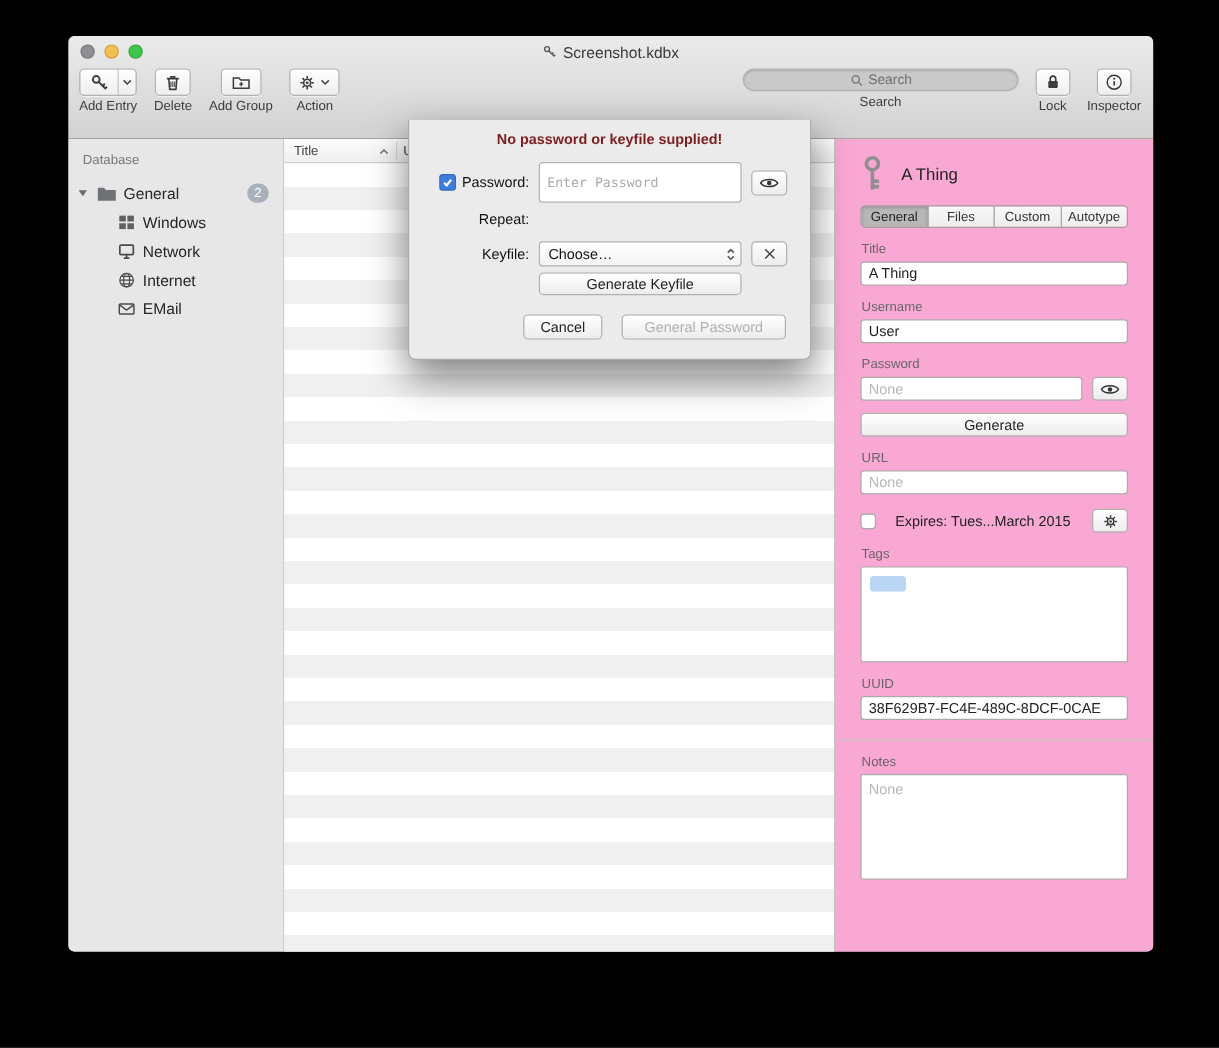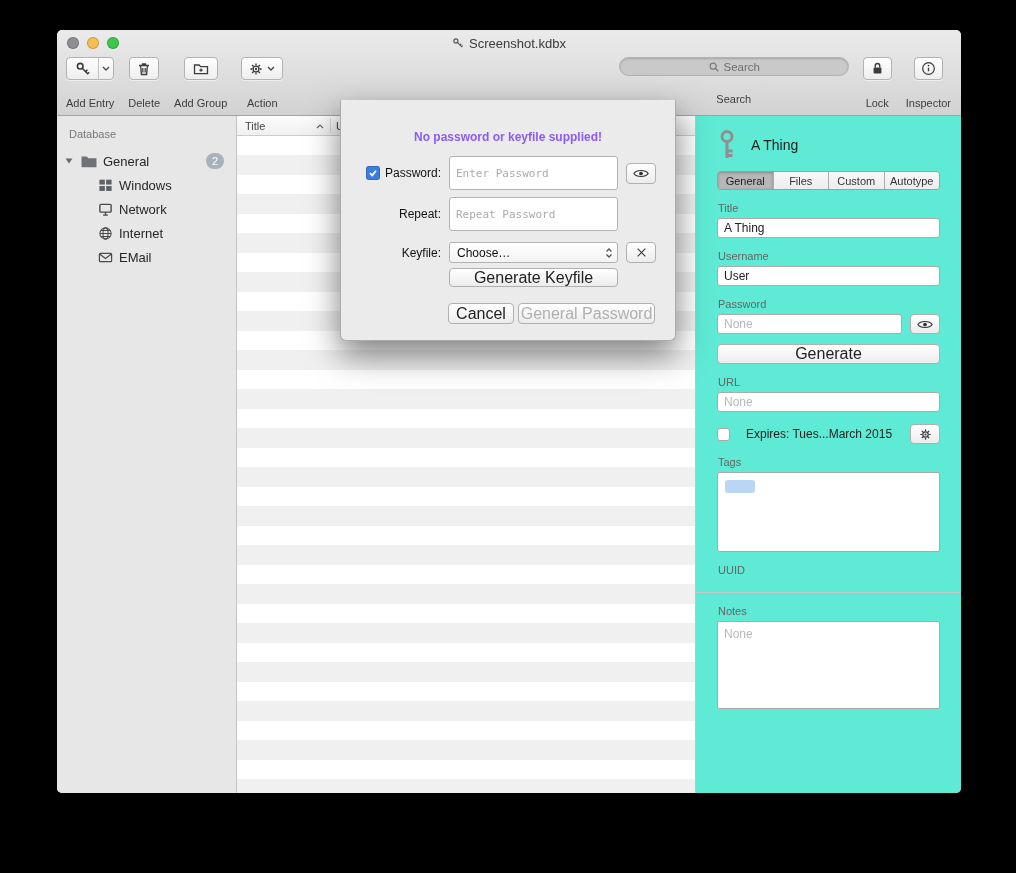--- a/index.html
+++ b/index.html
@@ -13,21 +13,21 @@
 
   
   .chrome { height:86px; background:linear-gradient(180deg,#ebebeb,#d2d2d2);
     border-bottom:1px solid #a4a4a4; border-radius:5px 5px 0 0; }
   .titlebar { height:26px; position:relative; display:flex; align-items:center; justify-content:center; }
   .traffic { position:absolute; left:10px; top:7px; display:flex; gap:8px; }
   .tl { width:12px; height:12px; border-radius:50%; box-shadow:inset 0 0 0 1px rgba(0,0,0,.18); }
   .title-wrap { display:flex; align-items:center; gap:5px; font-size:13px; color:#3a3a3a; }
 
   .toolbar { height:43px; display:flex; align-items:flex-start; padding:1px 10px 0 9px; gap:14px; }
-  .tbitem { display:flex; flex-direction:column; align-items:center; gap:17px; }
+  .tbitem { display:flex; flex-direction:column; align-items:center; gap:3px; }
   .tblabel { font-size:11px; color:#3d3d3d; white-space:nowrap; }
   .tbtn { height:23px; border:1px solid #b2b2b2; border-radius:4px;
     background:linear-gradient(#fefefe,#eeeeee); display:flex; align-items:center; justify-content:center;
     box-shadow:0 1px 0 rgba(255,255,255,.55); cursor:default; }
   .split { padding:0; }
   .seg-main { width:31px; height:100%; display:flex; align-items:center; justify-content:center; }
   .seg-arrow { width:15px; height:100%; border-left:1px solid #c4c4c4; display:flex; align-items:center; justify-content:center; }
   .tb-delete { width:30px; } .tb-group { width:34px; } .tb-action { width:42px; gap:4px; }
   .tb-spacer { flex:1; }
   .sfield { width:230px; height:19px; border-radius:10px; background:#c9c9c9; border:1px solid #b2b2b2;
@@ -51,72 +51,72 @@
   .table { flex:1; display:flex; flex-direction:column; background:#fff; position:relative; }
   .thead { height:20px; background:linear-gradient(#fcfcfc,#f0f0f0); border-bottom:1px solid #ccc;
     position:relative; font-size:11px; color:#444; }
   .th-title { position:absolute; left:8px; top:4px; }
   .sortcaret { position:absolute; left:79px; top:8px; }
   .th-div { position:absolute; left:93px; top:2px; bottom:2px; width:1px; background:#d8d8d8; }
   .th-second { position:absolute; left:99px; top:4px; }
   .tbody { flex:1; background:repeating-linear-gradient(180deg,#ffffff 0px,#ffffff 19.5px,#f0f0f1 19.5px,#f0f0f1 39px); }
 
   
-  .inspector { width:266px; background:#5eead4; border-left:1px solid #c3c3c3; padding:0 21px;
+  .inspector { width:266px; background:#f9a8d4; border-left:1px solid #c3c3c3; padding:0 21px;
     overflow:hidden; font-size:12px; color:#222; }
   .ins-head { margin-top:12px; height:34px; display:flex; align-items:center; gap:14px; }
   .ins-title { font-size:14px; }
   .segctl { margin-top:9px; display:flex; height:19px; border:1px solid #9f9f9f; border-radius:4px; overflow:hidden; }
   .seg { flex:1; display:flex; align-items:center; justify-content:center; font-size:11px; color:#333;
     border-left:1px solid #ababab; background:linear-gradient(#f8f8f8,#ededed); }
   .seg:first-child { border-left:none; }
   .seg.selected { background:#b7b7b7; box-shadow:inset 0 1px 3px rgba(0,0,0,.25); color:#1d1d1d; }
   .ins-label { font-size:11px; color:#666; margin:12px 0 4px 1px; }
   .field { width:100%; height:20px; border:1px solid #aaa; border-radius:3px; background:#fff;
     padding:0 6px; font-size:12px; color:#222; font-family:inherit; }
   .field::placeholder { color:#b8b8b8; }
   .row-2 { display:grid; grid-template-columns:1fr 30px; gap:8px; align-items:center; }
   .minibtn { height:20px; width:30px; border:1px solid #b0b0b0; border-radius:4px;
     background:linear-gradient(#ffffff,#ececec); display:flex; align-items:center; justify-content:center; }
   .pushbtn { height:20px; border:1px solid #b0b0b0; border-radius:4px;
-    background:linear-gradient(#ffffff,#ececec); font-size:16px; color:#222;
+    background:linear-gradient(#ffffff,#ececec); font-size:12px; color:#222;
     display:flex; align-items:center; justify-content:center; font-family:inherit; }
   .btn-generate { margin-top:10px; width:100%; }
   .expires { margin-top:12px; display:flex; align-items:center; gap:16px; }
   .cb { width:13px; height:13px; border:1px solid #a8a8a8; border-radius:3px; background:#fff; flex:none; }
   .gearbtn { margin-left:auto; }
   .tagsbox { margin-top:2px; height:80px; border:1px solid #aaa; border-radius:2px; background:#fff; padding:7px; }
   .tagpill { width:30px; height:13px; border-radius:3px; }
   .ins-divider { height:1px; background:#c6c6c6; margin:16px -21px 0; }
   .notesbox { width:100%; height:88px; border:1px solid #aaa; border-radius:2px; background:#fff;
     padding:5px 6px; font-size:12px; font-family:inherit; resize:none; color:#222; }
   .notesbox::placeholder { color:#b8b8b8; }
 
   
   .sheet { position:absolute; left:283px; top:70px; width:336px; background:#ebebeb;
     border:1px solid #ababab; border-top:none; border-radius:0 0 6px 6px;
     box-shadow:0 14px 32px rgba(0,0,0,.5); z-index:50; padding-bottom:16px; }
-  .sheet-msg { padding-top:30px; text-align:center; font-size:12px; font-weight:bold; color:#8b5cf6; }
+  .sheet-msg { padding-top:9px; text-align:center; font-size:12px; font-weight:bold; color:#7f1d1d; }
   .drow { display:grid; grid-template-columns:88px 169px 30px; column-gap:8px; align-items:center;
     margin:0 0 7px 12px; }
   .drow.first { margin-top:12px; }
   .drow.krow { margin-top:11px; margin-bottom:5px; }
   .dlabel { display:flex; align-items:center; justify-content:flex-end; gap:5px; font-size:12px; color:#111; }
   .dcb { width:14px; height:14px; border-radius:3px; display:flex; align-items:center; justify-content:center;
     box-shadow:inset 0 0 0 1px rgba(0,0,0,.15); }
   .dfield { height:21px; width:100%; border:1px solid #b3b3b3; border-radius:3px; background:#fff;
     padding:16px 6px; font-family:"DejaVu Sans Mono", monospace; font-size:11px; color:#222; }
   .dfield::placeholder { color:#ababab; }
   .mini21 { height:21px; }
   .popup { height:21px; border:1px solid #b3b3b3; border-radius:3px; background:linear-gradient(#fff,#f3f3f3);
     display:flex; align-items:center; padding:0 4px 0 7px; font-size:12px; color:#111; }
   .stepper { margin-left:auto; }
   .genrow { display:grid; grid-template-columns:88px 169px 30px; column-gap:8px; margin-left:12px; }
   .btn-genkey { grid-column:2; height:19px; }
-  .sheet-actions { display:flex; justify-content:flex-end; gap:4px; margin:16px 20px 0 0; }
+  .sheet-actions { display:flex; justify-content:flex-end; gap:16px; margin:16px 20px 0 0; }
   .btn-cancel { width:66px; height:21px; }
   .btn-change { width:137px; height:21px; color:#b0b0b0; }
 </style>
 </head>
 <body>
 
 <div class="window">
 
   <div class="chrome">
     <div class="titlebar">
@@ -380,20 +380,21 @@
           </span>
         </button>
       </div>
 
       <div class="ins-label">Tags</div>
       <div class="tagsbox">
         <span class="tagpill" style="display: block; background-color: rgb(185, 215, 245);"></span>
       </div>
 
       <div class="ins-label">UUID</div>
+      <input class="field" type="text" value="38F629B7-FC4E-489C-8DCF-0CAE" style="">
 
       <div class="ins-divider"></div>
 
       <div class="ins-label">Notes</div>
       <textarea class="notesbox" placeholder="None" style=""></textarea>
     </aside>
   </div>
 
   <div class="sheet">
     <div class="sheet-msg">No password or keyfile supplied!</div>
@@ -417,21 +418,20 @@
               <circle cx="9" cy="6" r="2.1" fill="#333"></circle>
             </svg>
         </span>
       </button>
     </div>
 
     <div class="drow">
       <div class="dlabel">
         <span>Repeat:</span>
       </div>
-      <input class="dfield" type="text" placeholder="Repeat Password" style="">
       <span></span>
     </div>
 
     <div class="drow krow">
       <div class="dlabel">
         <span>Keyfile:</span>
       </div>
       <div class="popup">
         <span>Choose…</span>
         <span class="stepper">

